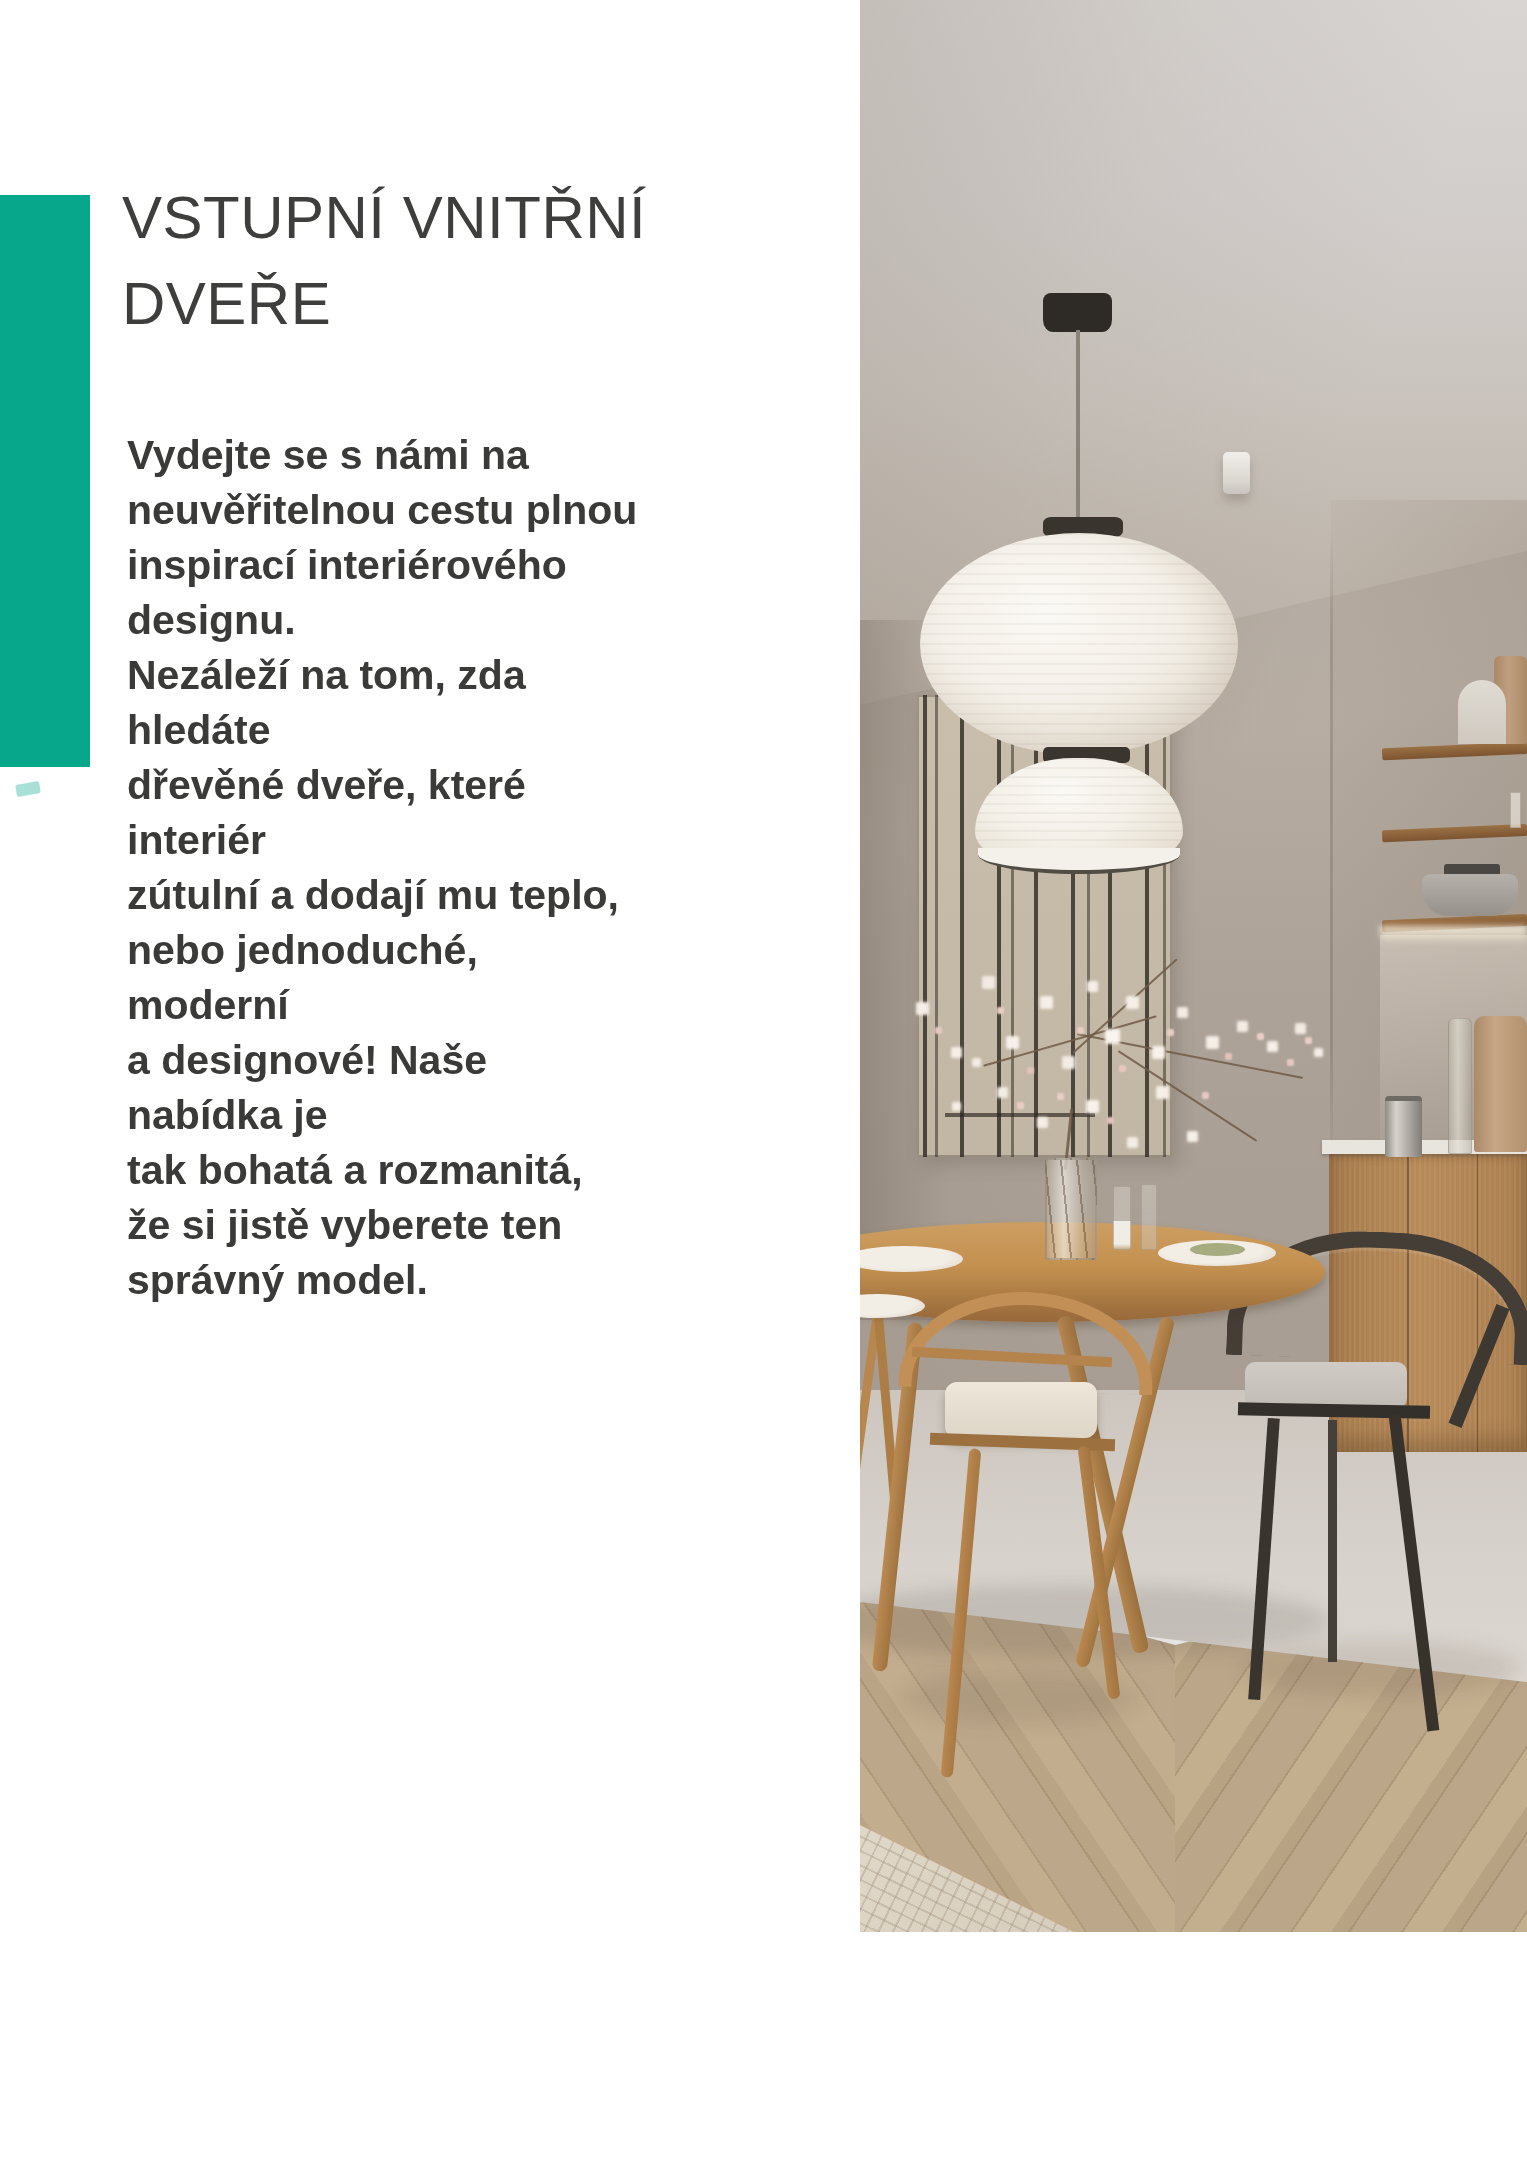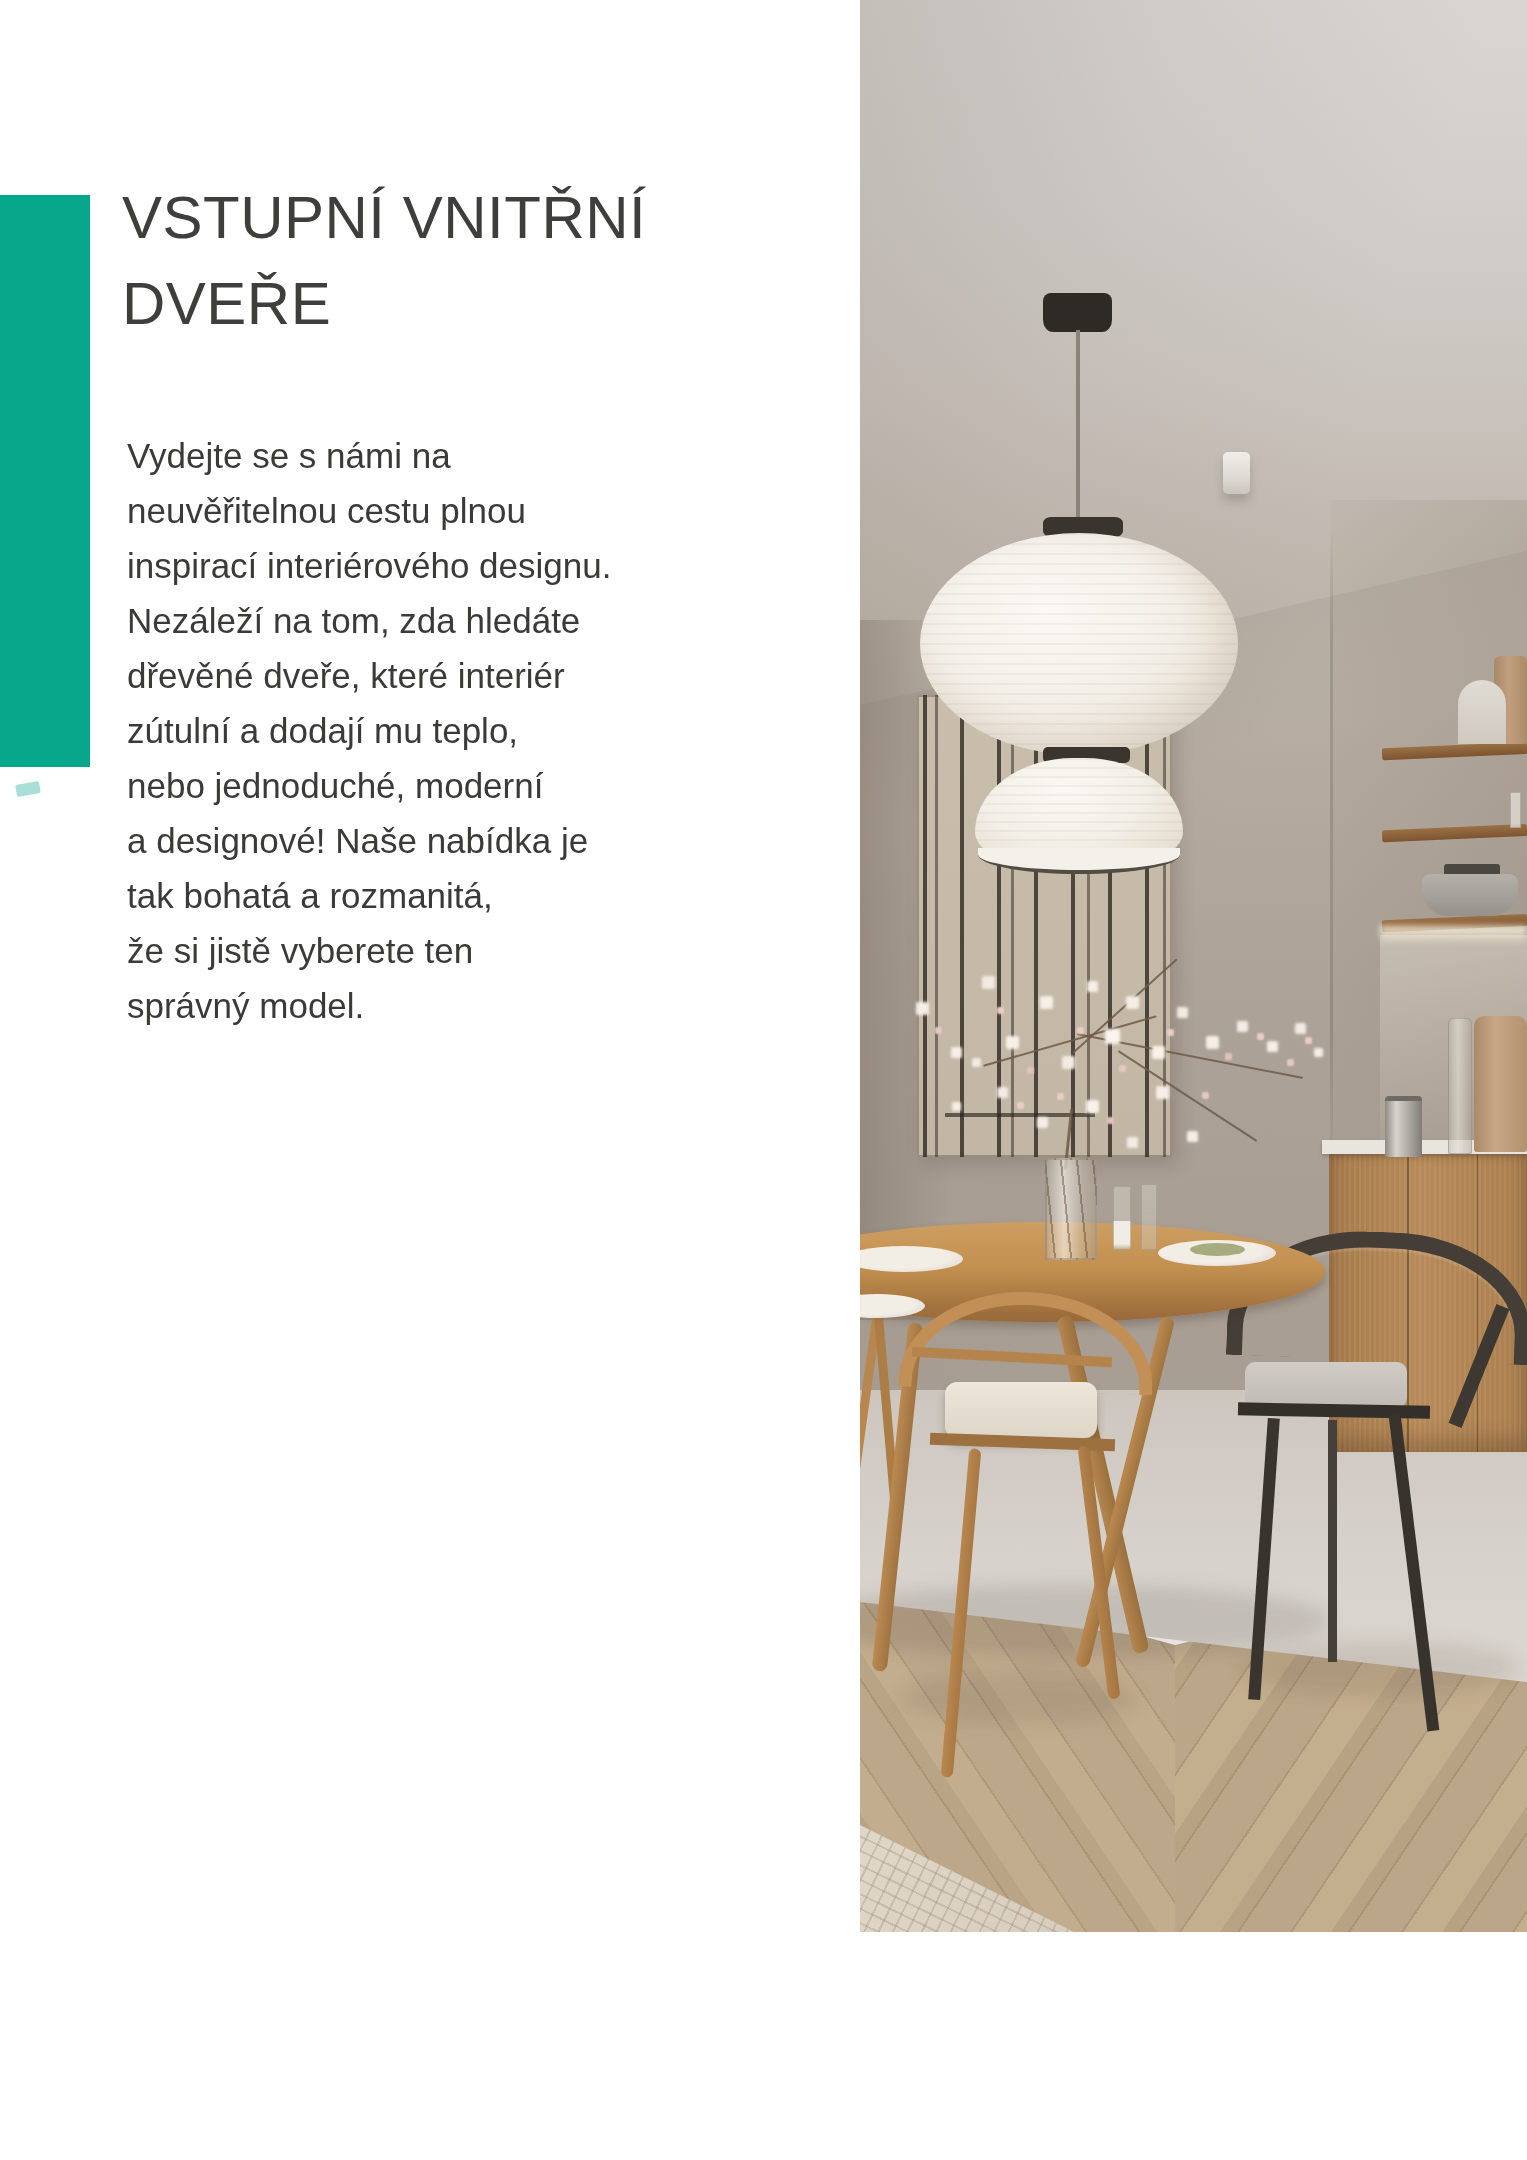--- a/index.html
+++ b/index.html
@@ -7,21 +7,21 @@
         font-family:"Liberation Sans","DejaVu Sans",sans-serif;padding-left:48px;}
 
   
   .accent-bar{position:absolute;left:0;top:195px;width:90px;height:572px;background:#07a78c;}
   .accent-speck{position:absolute;left:16px;top:783px;width:24px;height:12px;background:#07a78c;
                 opacity:.35;transform:rotate(-10deg);border-radius:2px;}
   .page-title{position:absolute;left:122px;top:175px;margin:0;width:560px;
               font-size:60px;line-height:86px;font-weight:300;color:#3e3e3d;
               letter-spacing:.5px;white-space:pre-line;}
   .intro-paragraph{position:absolute;left:127px;top:428px;margin:0;width:520px;
-              font-size:35px;line-height:55px;font-weight:400;color:#3a3a39;
+              font-size:41px;line-height:55px;font-weight:700;color:#3a3a39;
               white-space:pre-line;}
 
   
   .photo{position:absolute;left:860px;top:0;width:667px;height:2160px;overflow:hidden;margin:0;}
   .photo *{position:absolute;}
 
   .wall{left:0;top:0;width:667px;height:1460px;
         background:linear-gradient(180deg,#d8d5d2 0%,#d2cecb 14%,#cbc5bf 26%,#c0b8af 38%,
                    #b5aba1 52%,#ada399 66%,#a99f95 82%,#a79d93 100%);}
   .wall-left-dark{left:0;top:620px;width:90px;height:700px;

